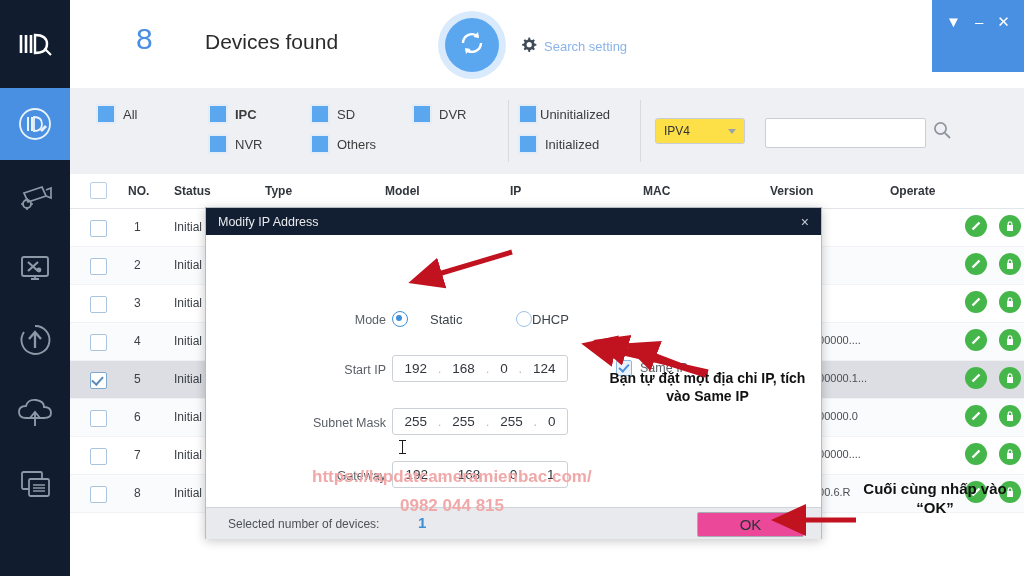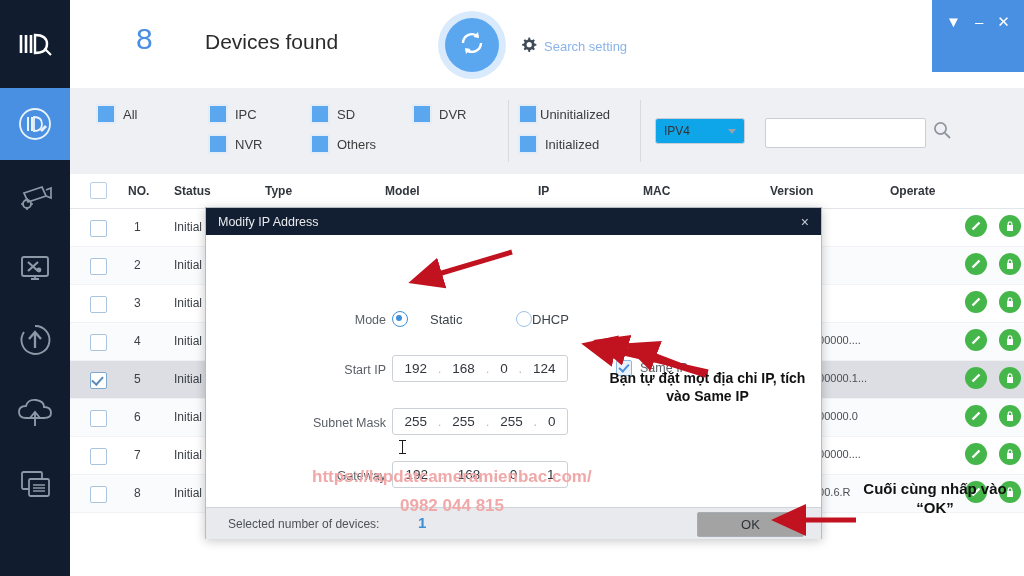--- a/index.html
+++ b/index.html
@@ -31,21 +31,21 @@
   .wintools span{color:#fff;font-size:15px;line-height:1;cursor:pointer;}
 
   
   .filterbar{position:absolute;left:70px;top:88px;right:0;height:86px;background:#eef0f4;
       border-bottom:1px solid #dfe2e8;}
   .chk{display:inline-flex;align-items:center;gap:9px;position:absolute;}
   .chk .box{width:14px;height:14px;background:#5aa7f0;border:1px solid #5aa7f0;
       box-shadow:0 0 0 2px #e3ecf7;}
   .chk .t{font-size:13px;color:#3c3c3c;}
   .divider-v{position:absolute;width:1px;background:#d6dae1;}
-  .ipsel{position:absolute;left:585px;top:30px;width:90px;height:26px;background:#0ea5e9;border:1px solid #c9ced6;
+  .ipsel{position:absolute;left:585px;top:30px;width:90px;height:26px;background:#fde047;border:1px solid #c9ced6;
       border-radius:3px;display:flex;align-items:center;justify-content:space-between;padding:0 8px;box-sizing:border-box;}
   .ipsel .t{font-size:12px;color:#333;}
   .caret{width:0;height:0;border-left:4px solid transparent;border-right:4px solid transparent;border-top:5px solid #9aa1ab;}
   .searchbox{position:absolute;left:695px;top:30px;width:155px;height:26px;background:#fff;border:1px solid #c9ced6;border-radius:2px;}
   .searchicon{position:absolute;left:862px;top:32px;}
 
   
   .table{position:absolute;left:70px;top:174px;right:0;bottom:0;background:#fff;}
   .thead{height:34px;border-bottom:1px solid #e2e5ea;position:relative;background:#fff;}
   .thead .th{position:absolute;top:10px;font-size:12px;font-weight:bold;color:#31353c;}
@@ -84,22 +84,22 @@
   .sameip{position:absolute;display:flex;align-items:center;gap:8px;top:5px;}
   .sameip .box{width:14px;height:14px;border:1px solid #8fb8de;background:#eaf3fb;border-radius:2px;position:relative;}
   .sameip .box:after{content:"";position:absolute;left:4px;top:1px;width:4px;height:8px;border:solid #4a90e2;border-width:0 2px 2px 0;transform:rotate(42deg);}
   .sameip .t{font-size:12.5px;color:#5a5f66;}
   .caretcur{position:absolute;left:402px;top:440px;width:1px;height:14px;background:#1c1c1c;}
   .caretcur:before,.caretcur:after{content:"";position:absolute;left:-3px;width:7px;height:1px;background:#1c1c1c;}
   .caretcur:before{top:0;} .caretcur:after{bottom:0;}
   .modal-footer{height:31px;background:#e8eaee;border-top:1px solid #cfd3da;position:relative;}
   .mf-label{position:absolute;left:22px;top:9px;font-size:12px;color:#4d5259;}
   .mf-count{position:absolute;left:212px;top:6px;font-size:15px;color:#3d8fd8;font-weight:bold;}
-  .okbtn{position:absolute;right:17px;top:4px;width:105px;height:23px;background:#a3a3a3;border:1px solid #a8adb5;
-      border-radius:2px;font-size:13px;color:#2d3238;display:flex;align-items:center;justify-content:center;cursor:pointer;}
+  .okbtn{position:absolute;right:17px;top:4px;width:105px;height:23px;background:#ec4899;border:1px solid #a8adb5;
+      border-radius:2px;font-size:15px;color:#2d3238;display:flex;align-items:center;justify-content:center;cursor:pointer;}
 
   
   .anno{position:absolute;font-weight:bold;color:#111;line-height:1.25;}
   .anno-1{left:519px;top:240px;font-size:14.5px;white-space:nowrap;}
   .anno-2{left:600px;top:370px;font-size:14px;width:215px;text-align:center;}
   .anno-3{left:860px;top:480px;font-size:15px;width:150px;text-align:center;}
   .wm{position:absolute;color:#f0a8a8;font-weight:bold;text-align:right;}
   .wm-url{left:312px;top:467px;font-size:17px;}
   .wm-tel{left:400px;top:496px;font-size:17px;}
   svg.arrows{position:absolute;left:0;top:0;width:1024px;height:576px;pointer-events:none;}
@@ -206,21 +206,21 @@
       <span>–</span>
       <span>✕</span>
     </div>
   </div>
 
   <div class="filterbar">
     <div class="chk" style="left:28px;top:18px;">
       <span class="box"></span>
       <span class="t">All</span>
     </div>
-    <div class="chk" style="left:140px;top:18px;">
+    <div class="chk" style="left:140px;top:18px;font-weight:bold;">
       <span class="box"></span>
       <span class="t">IPC</span>
     </div>
     <div class="chk" style="left:242px;top:18px;">
       <span class="box"></span>
       <span class="t">SD</span>
     </div>
     <div class="chk" style="left:344px;top:18px;">
       <span class="box"></span>
       <span class="t">DVR</span>
@@ -260,21 +260,21 @@
     </span>
   </div>
 
   <div class="table">
     <div class="thead">
       <span class="hdrbox"></span>
       <span class="th" style="left:58px;">NO.</span>
       <span class="th" style="left:104px;">Status</span>
       <span class="th" style="left:195px;">Type</span>
       <span class="th" style="left:315px;">Model</span>
-      <span class="th" style="left:468px;">IP</span>
+      <span class="th" style="left:440px;">IP</span>
       <span class="th" style="left:573px;">MAC</span>
       <span class="th" style="left:700px;">Version</span>
       <span class="th" style="left:820px;">Operate</span>
     </div>
 
     <div id="rows">
         <div class="row">
           <span class="cb"></span>
           <span class="no">1</span>
           <span class="st">Initial</span>

